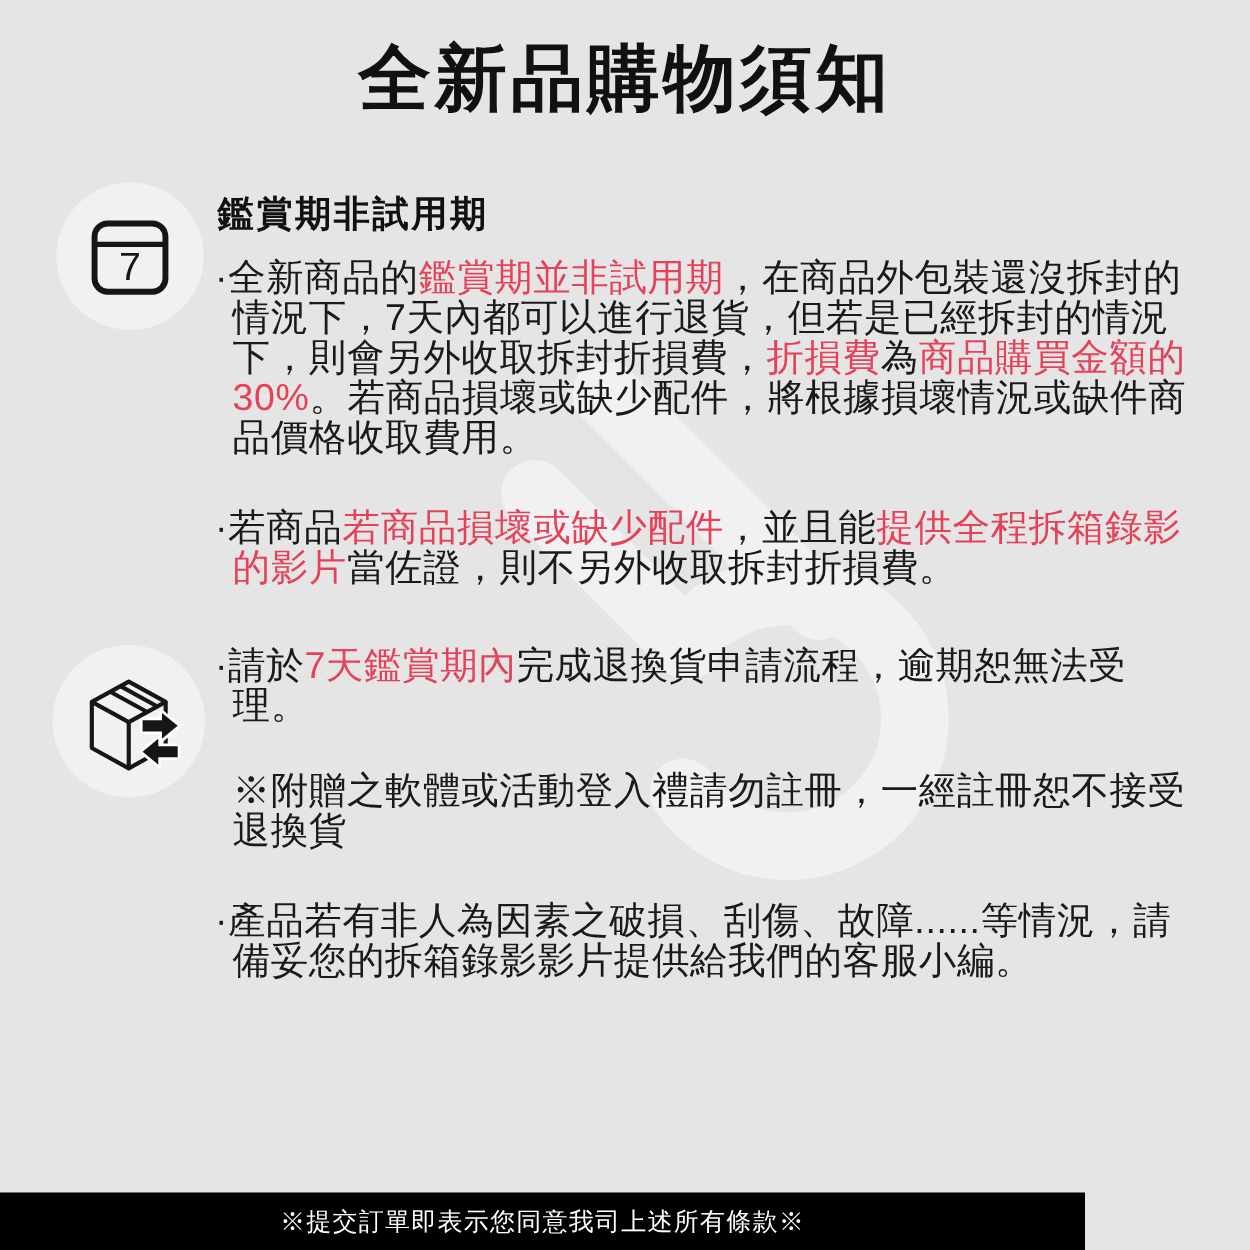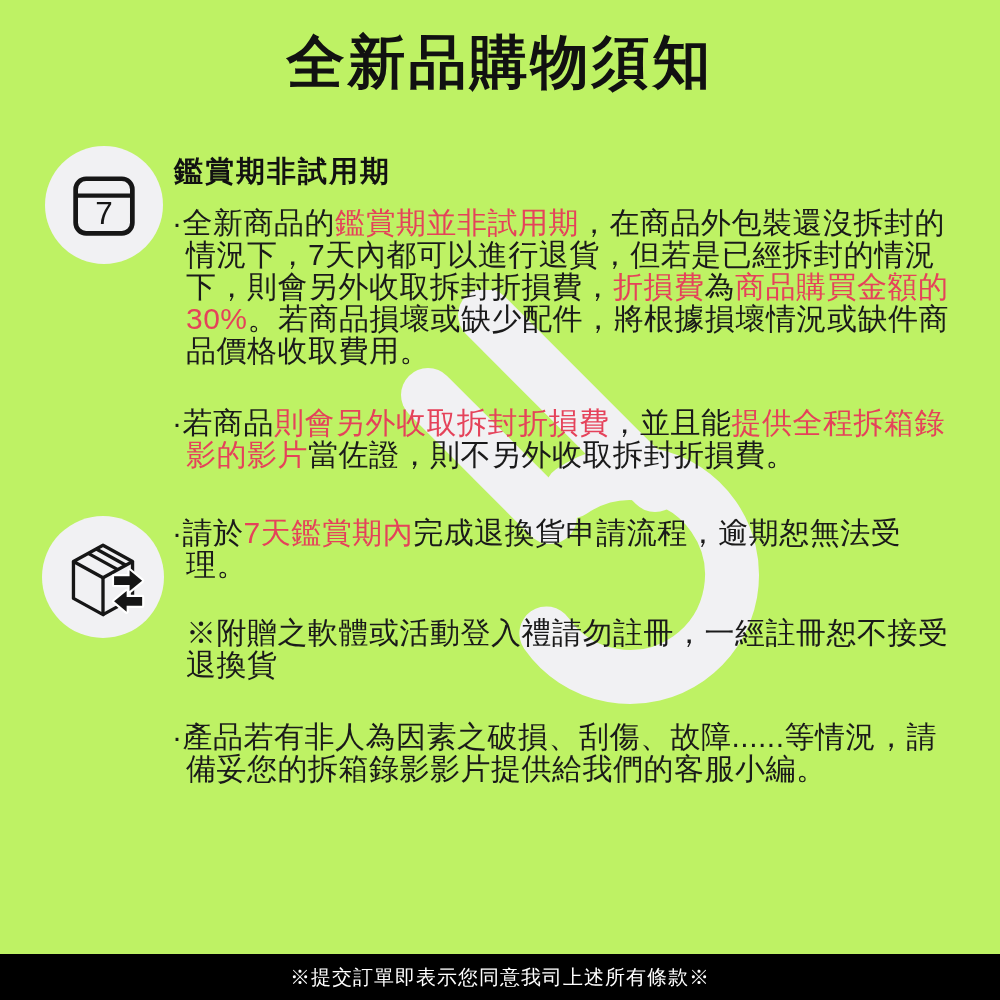--- a/index.html
+++ b/index.html
@@ -2,21 +2,21 @@
 <html><head>
 <meta charset="utf-8">
 <style>
   html, body {
     margin: 0; padding: 0;
     width: 1000px; height: 1000px;
     background: #ffffff;
     font-family: "Liberation Sans", sans-serif;
     overflow: hidden;
   }
-  .page { position: relative; width: 1000px; height: 1000px; background: #bef264; }
+  .page { position: relative; width: 1000px; height: 1000px; background: #e5e5e5; }
 
   
   .watermark {
     position: absolute; left: 390px; top: 290px;
     width: 420px; height: 430px;
     z-index: 0; pointer-events: none;
   }
 
   .content-layer { position: absolute; inset: 0; z-index: 1; }
 
@@ -50,21 +50,21 @@
     font-size: 30px; line-height: 32px; color: #1a1a1a;
     letter-spacing: 0.5px;
     padding-left: 14px; text-indent: -14px;
     margin: 12px 0 40px 0;
   }
   .para.note { text-indent: 0; margin-top: -4px; }
   .para .red { color: #e5425a; }
   .para .black { color: #1a1a1a; }
 
   .footer-bar {
-    position: absolute; left: 0; bottom: 0; width: 1000px; height: 46px;
+    position: absolute; left: 0; bottom: 0; width: 868px; height: 46px;
     background: #000;
     display: flex; align-items: center; justify-content: center;
     z-index: 2;
   }
   .footer-bar span {
     color: #fff; font-size: 20px; letter-spacing: 1px;
   }
 
   .icon-svg { display: block; }
 </style>
@@ -90,21 +90,21 @@
         <rect x="13" y="15" width="54" height="52" rx="10" fill="none" stroke="#161616" stroke-width="4.5"></rect>
         <line x1="13" y1="31" x2="67" y2="31" stroke="#161616" stroke-width="4"></line>
         <text x="40" y="58" text-anchor="middle" font-size="30" fill="#161616" font-family="Liberation Sans, sans-serif">7</text>
       </svg>
     </div>
 
     <div class="section-content s1">
       <h2 class="section-heading">鑑賞期非試用期</h2>
       <div>
           <div class="para"><span class="black">·全新商品的</span><span class="red">鑑賞期並非試用期</span><span class="black">，在商品外包裝還沒拆封的情況下，7天內都可以進行退貨，但若是已經拆封的情況下，則會另外收取拆封折損費，</span><span class="red">折損費</span><span class="black">為</span><span class="red">商品購買金額的30%</span><span class="black">。若商品損壞或缺少配件，將根據損壞情況或缺件商品價格收取費用。</span></div>
-          <div class="para"><span class="black">·若商品</span><span class="red">則會另外收取拆封折損費</span><span class="black">，並且能</span><span class="red">提供全程拆箱錄影的影片</span><span class="black">當佐證，則不另外收取拆封折損費。</span></div>
+          <div class="para"><span class="black">·若商品</span><span class="red">若商品損壞或缺少配件</span><span class="black">，並且能</span><span class="red">提供全程拆箱錄影的影片</span><span class="black">當佐證，則不另外收取拆封折損費。</span></div>
         </div>
     </div>
 
     <div class="icon-circle box">
       <svg class="icon-svg" width="96" height="96" viewBox="0 0 130 130">
         <g fill="none" stroke="#161616" stroke-width="4.5" stroke-linejoin="round">
           <path d="M25,44 L65,22 L105,44 L65,66 Z"></path>
           <path d="M25,44 L25,94 L65,116 L65,66"></path>
           <path d="M105,44 L105,94 L65,116"></path>
           <path d="M45,33 L85,55"></path>

